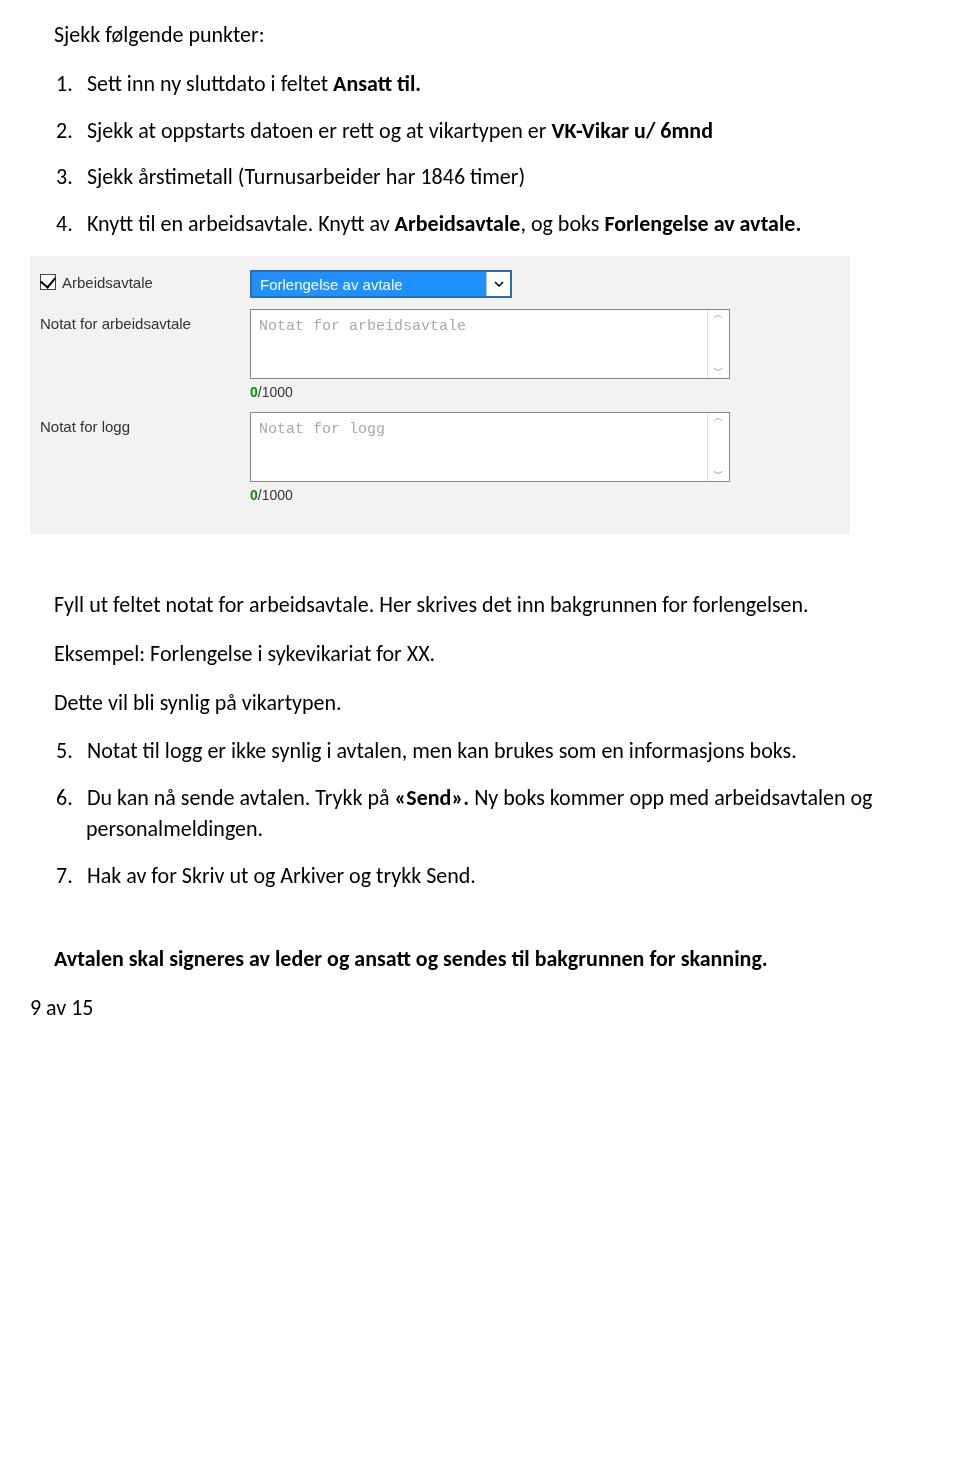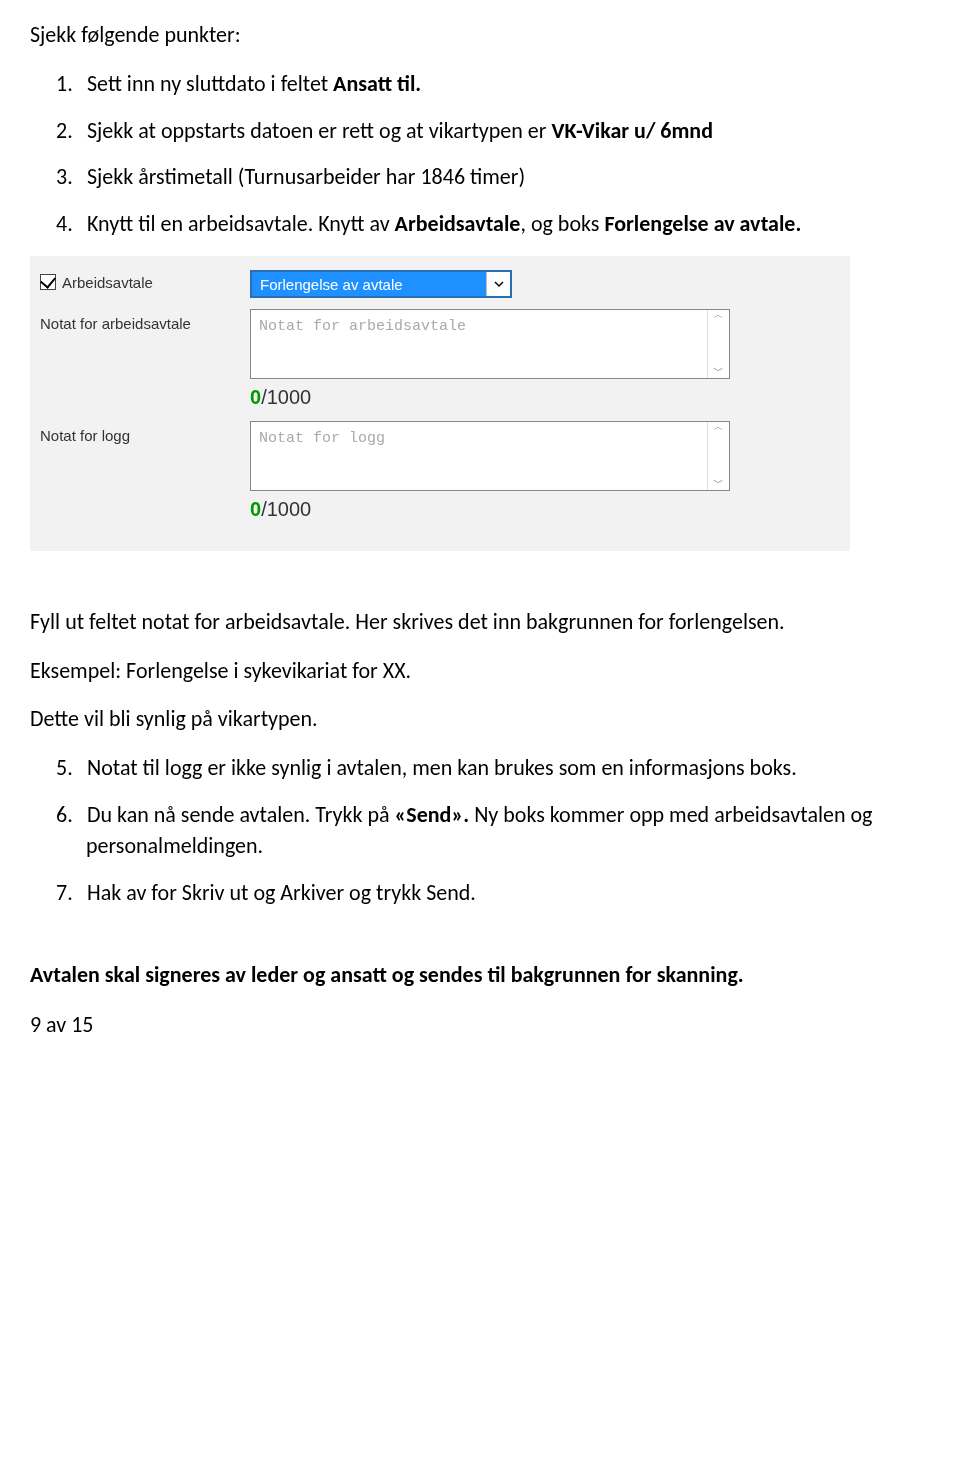--- a/index.html
+++ b/index.html
@@ -5,21 +5,21 @@
   * { box-sizing: border-box; margin: 0; padding: 0; }
   body {
     font-family: Calibri, Arial, sans-serif;
     font-size: 22px;
     color: #000;
     background: #fff;
     width: 960px;
     padding: 20px 40px 20px 30px;
     line-height: 1.4;
   }
-  .para { margin-bottom: 18px; }
+  .para { margin-bottom: 18px; margin-left: 24px; }
   .bold { font-weight: bold; }
   .sub-list-item { padding-left: 56px; margin-bottom: 16px; }
   .sub-list-item .num { display: inline-block; width: 26px; margin-left: -30px; }
 
   .form-panel {
     background: #f2f2f2;
     padding: 12px 18px 18px 10px;
     margin: 14px 0 30px 0;
     width: 820px;
   }
@@ -112,21 +112,21 @@
     border-left: 1px solid #dcdcdc;
     display: flex;
     flex-direction: column;
     font-size: 10px;
     color: #666;
   }
   .ta-scroll .ar { text-align: center; line-height: 12px; }
   .ta-scroll .mid { flex: 1; }
   .counter {
     font-family: Arial, sans-serif;
-    font-size: 20px;
+    font-size: 14px;
     margin-top: 4px;
   }
   .counter .zero { color: #009900; font-weight: bold; }
   .counter .rest { color: #333; }
 
   .footer {
     margin-top: 19px;
     font-size: 22px;
   }
 

